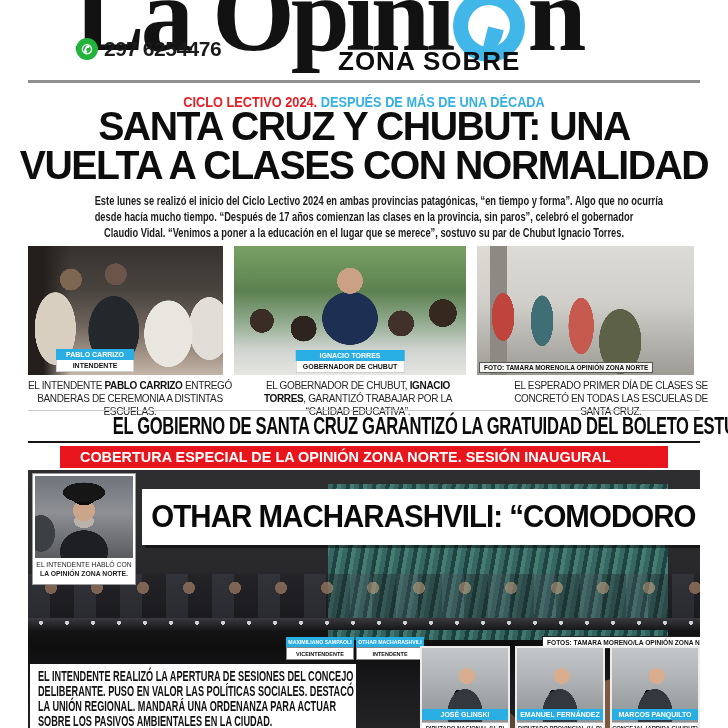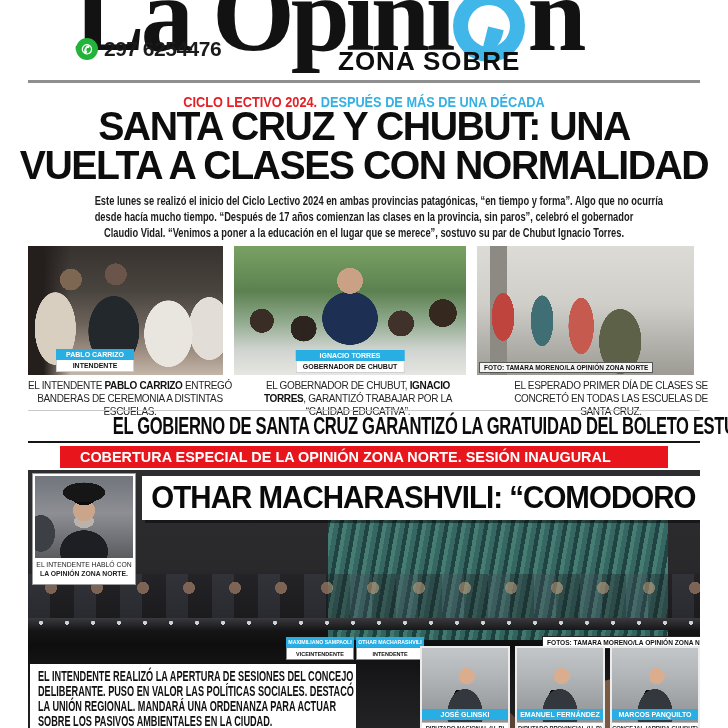--- a/index.html
+++ b/index.html
@@ -112,21 +112,21 @@
        radial-gradient(circle 11px at 50% 42%,#caa58a 0 99%,transparent 100%),
        radial-gradient(ellipse 14px 10px at 50% 55%,#b9b3ab 0 70%,transparent 71%),
        radial-gradient(ellipse 34px 30px at 50% 92%,#1d1f22 0 70%,transparent 71%),
        radial-gradient(ellipse 20px 26px at 6% 70%,#3c3f44 0 70%,transparent 71%),
        linear-gradient(180deg,#70747b 0%,#8d8f94 45%,#5a5c60 100%);}
   .inset-cap{text-align:center;font-size:6.8px;line-height:8.6px;padding-top:3px;color:#222;}
   .inset-cap .b2{font-weight:bold;}
 
   .hb{position:absolute;background:#fff;display:flex;align-items:center;justify-content:center;
       box-shadow:3px 3px 0 rgba(0,0,0,.45);}
-  .hb1{left:114px;top:6px;width:562px;height:44px;}
+  .hb1{left:114px;top:19px;width:562px;height:56px;}
   .hb2{left:114px;top:47px;width:545px;height:39px;}
   .hb .line{font-size:31px;font-weight:bold;white-space:nowrap;letter-spacing:-1px;
       transform:scaleX(0.95);color:#0a0a0a;}
 
   .ptag{position:absolute;width:68px;text-align:center;}
   .ptag1{left:258px;top:167px;} .ptag2{left:328px;top:167px;}
   .ptag .tname{font-size:5.2px;padding:2px 1px;}
   .ptag .trole{font-size:5.5px;padding:2.5px 1px;border:1px solid #888;}
 
   .stage-credit{position:absolute;left:514px;top:166px;background:#fff;border:1px solid #222;

